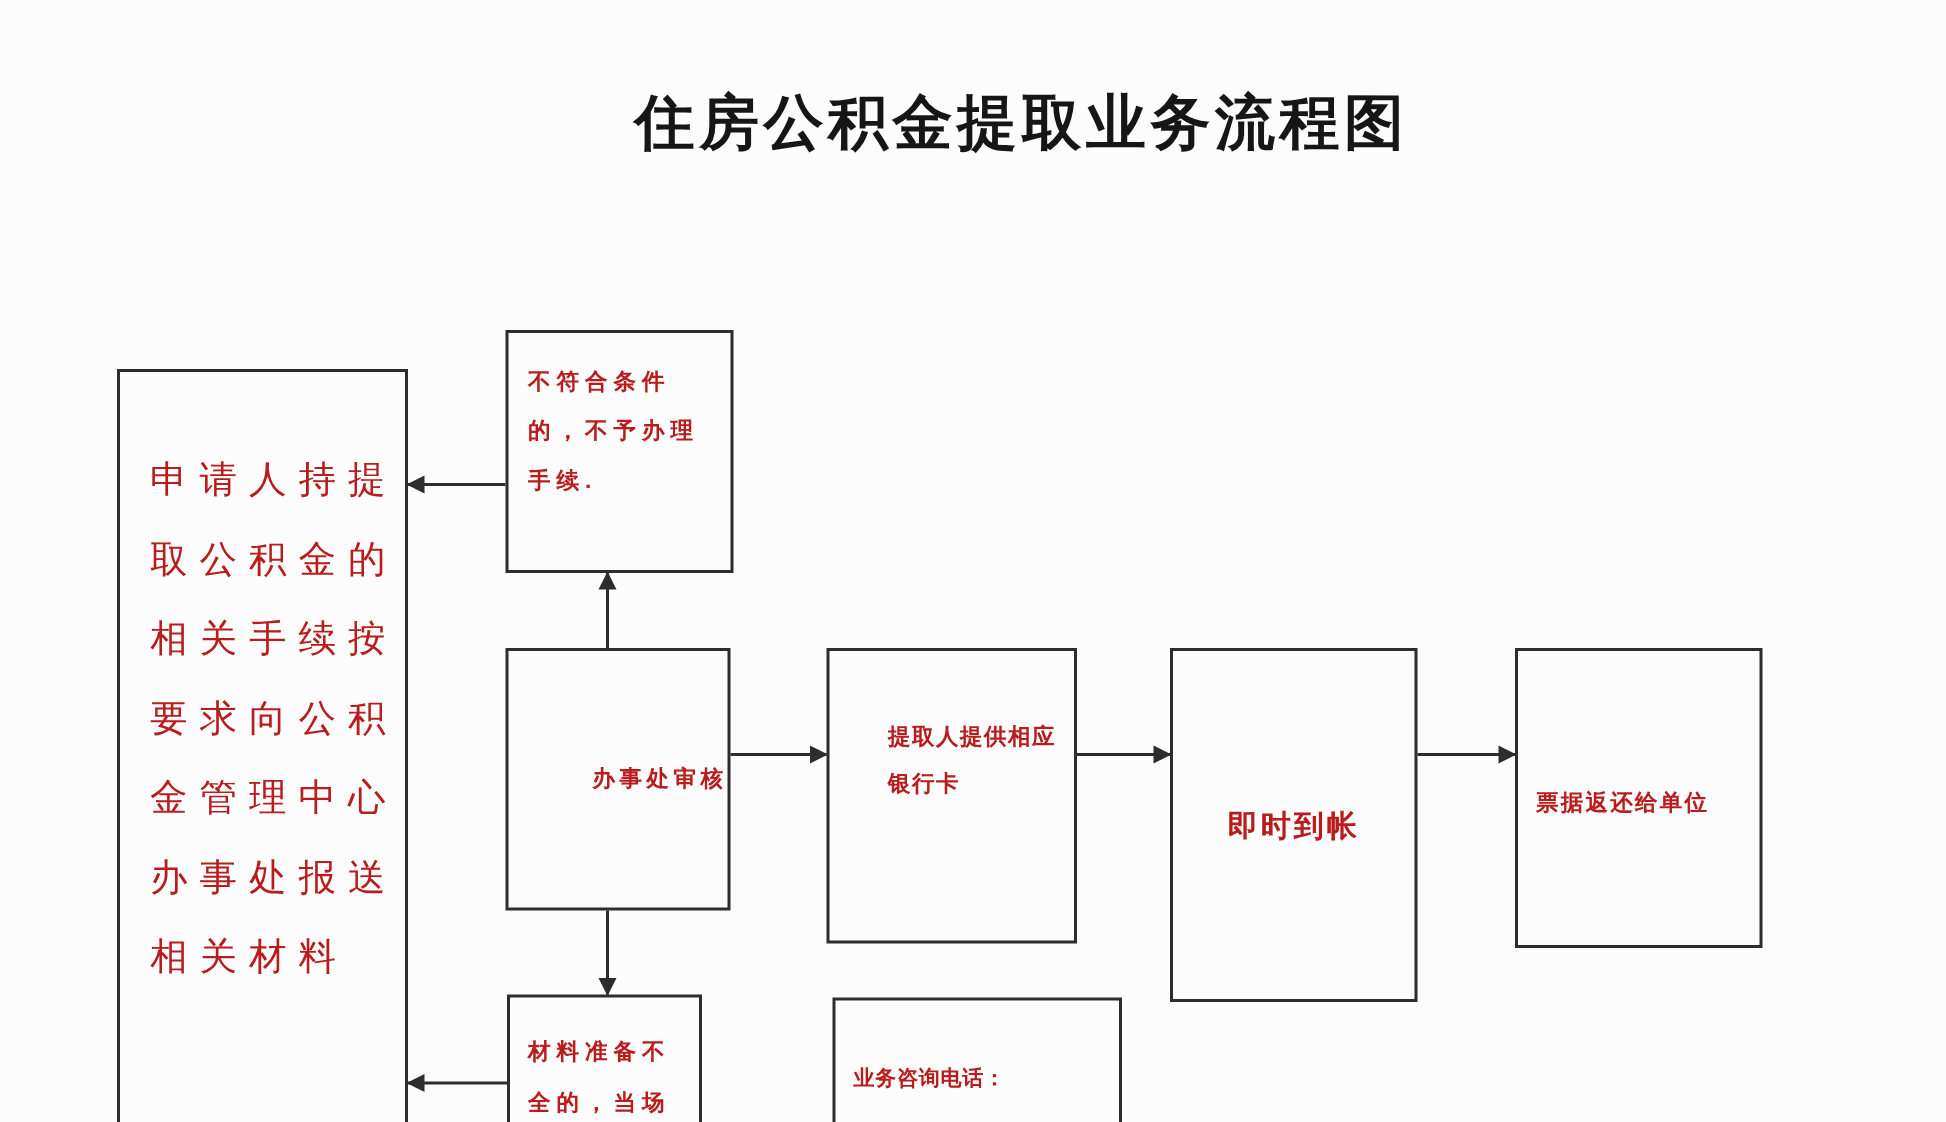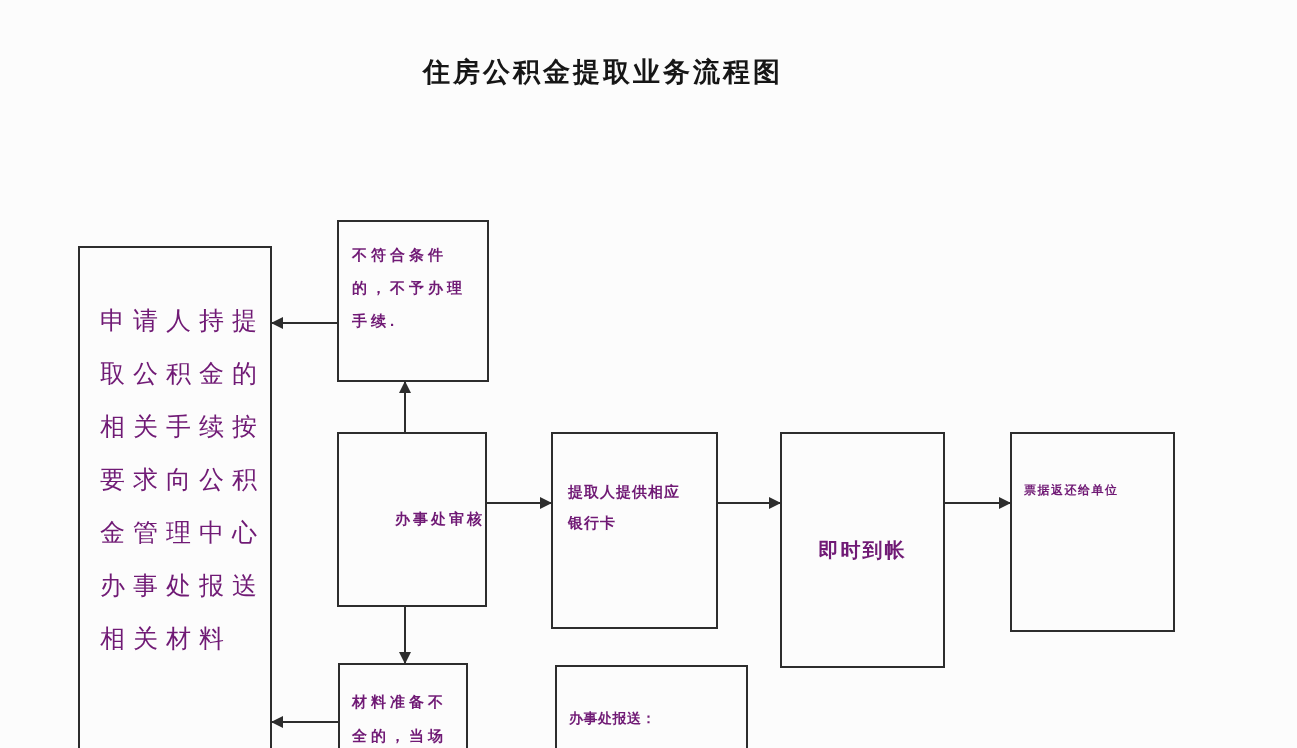--- a/index.html
+++ b/index.html
@@ -12,43 +12,43 @@
   body{
     width:1297px; height:748px; overflow:hidden;
     background:var(--paper);
     font-family:"Liberation Sans", sans-serif;
     color:var(--ink);
   }
   .page{ position:relative; width:1297px; height:748px; }
 
   .title{
     position:absolute; left:423px; top:54px; margin:0;
-    font-size:27px; font-weight:700; letter-spacing:3px;
+    font-size:40px; font-weight:700; letter-spacing:3px;
     white-space:nowrap; color:#161616;
   }
 
   .node{
     position:absolute;
     border:2px solid var(--line);
     background:transparent;
   }
   .node-text{
     white-space:pre-line;
-    color:#701a75;
+    color:#b91c1c;
   }
 
   
   .t-applicant{ padding:46px 0 0 20px; font-size:25px; line-height:53px; letter-spacing:8px; }
   .t-reject{    padding:16px 0 0 13px; font-size:15px; line-height:33px; letter-spacing:4px; font-weight:600; }
   .n-review{ display:flex; align-items:center; justify-content:flex-end; }
   .t-review{ font-size:15px; letter-spacing:3px; font-weight:600; }
-  .t-bankcard{ padding:42px 0 0 15px; font-size:15px; line-height:31px; letter-spacing:1px; font-weight:600; }
+  .t-bankcard{ padding:42px 0 0 15px; font-size:15px; line-height:31px; letter-spacing:1px; font-weight:600;margin-left:24px; }
   .n-instant{ display:flex; align-items:center; justify-content:center; }
   .t-instant{ font-size:20px; letter-spacing:2px; font-weight:600; }
-  .t-return{ padding:48px 0 0 12px; font-size:12px; letter-spacing:1.5px; font-weight:600; }
+  .t-return{ padding:48px 0 0 12px; font-size:15px; letter-spacing:1.5px; font-weight:600;margin-top:44px; }
   .t-incomplete{ padding:20px 0 0 12px; font-size:15px; line-height:34px; letter-spacing:4px; font-weight:600; }
   .t-hotline{ padding:12px 0 0 12px; font-size:14px; line-height:26px; letter-spacing:0.5px; font-weight:700; }
 
   
   .arrow{ position:absolute; }
   .arrow.h{ height:12px; }
   .arrow.h::before{ content:''; position:absolute; left:0; right:0; top:5px; height:2px; background:var(--line); }
   .arrow.h.left::after{ content:''; position:absolute; left:-1px; top:0;
     border-top:6px solid transparent; border-bottom:6px solid transparent; border-right:12px solid var(--line); }
   .arrow.h.right::after{ content:''; position:absolute; right:-1px; top:0;
@@ -102,21 +102,21 @@
 
   <div class="node" style="left:338px; top:663px; width:130px; height:140px;">
     <div class="node-text t-incomplete">材料准备不
 全的，当场
 告知补齐材
 料</div>
   </div>
 
   <div class="node" style="left:555px; top:665px; width:193px; height:115px;">
     <div class="node-text t-hotline">
-      <div>办事处报送：</div>
+      <div>业务咨询电话：</div>
       
       
     </div>
   </div>
 
   <div class="arrow h left" style="left:272px; top:317px; width:65px;"></div>
   <div class="arrow v up" style="left:399px; top:382px; height:50px;"></div>
   <div class="arrow v down" style="left:399px; top:607px; height:56px;"></div>
   <div class="arrow h left" style="left:272px; top:716px; width:66px;"></div>
   <div class="arrow h right" style="left:487px; top:497px; width:64px;"></div>

